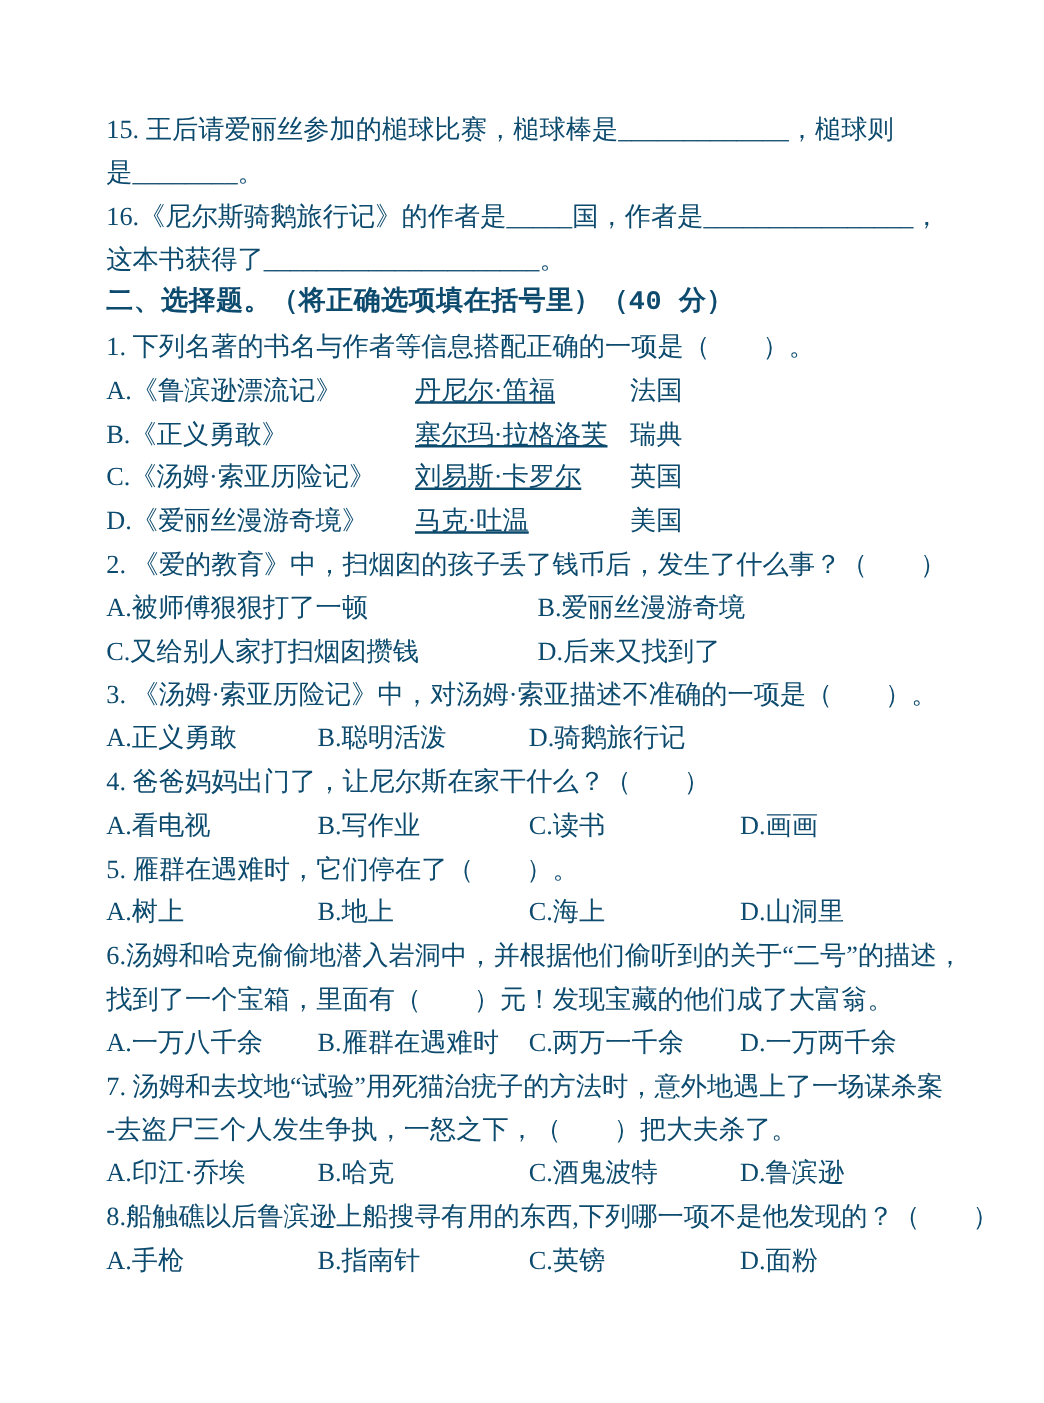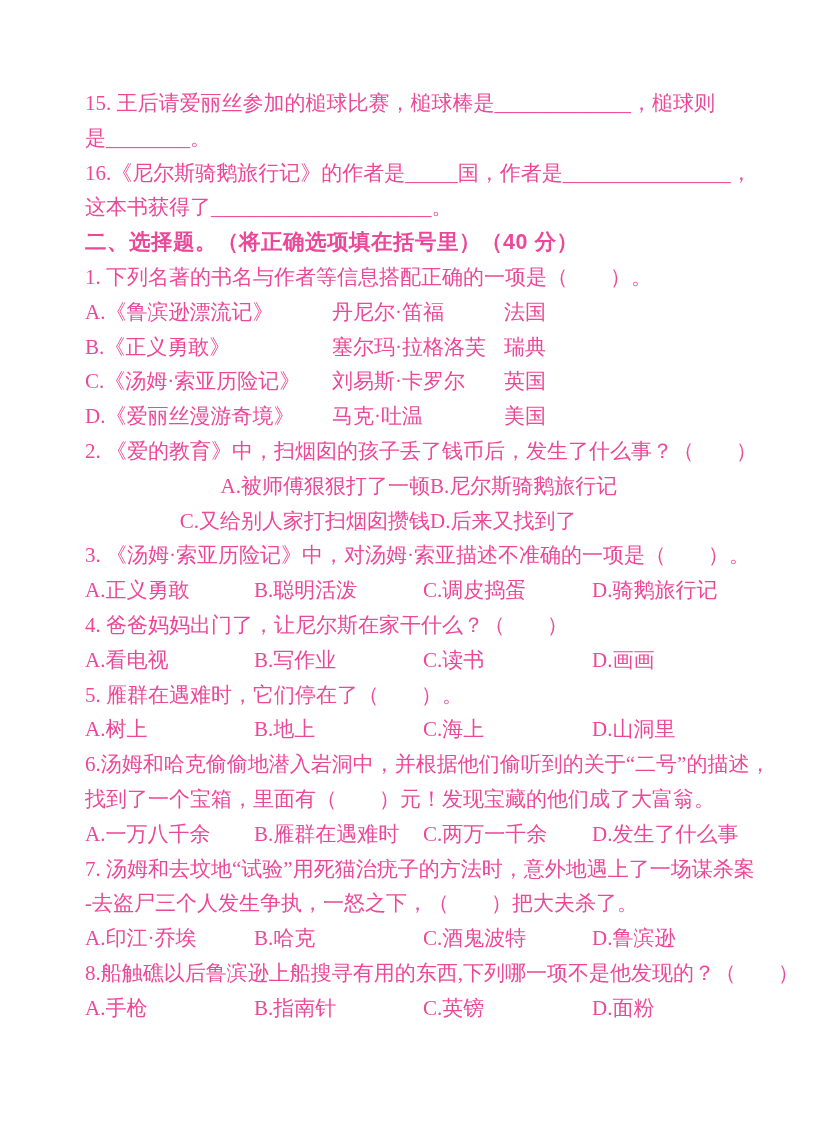--- a/index.html
+++ b/index.html
@@ -5,39 +5,39 @@
   html,body{margin:0;padding:0;background:#ffffff;}
   body{width:835px;height:1122px;overflow:hidden;}
   .page{
     box-sizing:border-box;
     width:835px;height:1111px;
     padding:86px 80px 0 85px;
     background:#ffffff;
     font-family:"Liberation Serif","DejaVu Serif",serif;
     font-size:21px;
     line-height:34.8px;
-    color:#ec4899;
+    color:#0c4a6e;
   }
   .line{white-space:nowrap;}
   .heading{
-    font-family:Liberation Sans, sans-serif;
+    font-family:Liberation Mono, monospace;
     font-weight:bold;
     font-size:21.5px;
     letter-spacing:0.5px;
   }
   .row{display:flex;}
   
   .r4 > .c{flex:0 0 169px;overflow:visible;}
   .r4 > .c:last-child{flex:0 0 auto;}
   
-  .r2 > .c{flex:0 0 345px;text-align:right;}
+  .r2 > .c{flex:0 0 345px;}
   .r2 > .c:last-child{flex:0 0 auto;}
   
   .rm > .t{flex:0 0 247px;}
-  .rm > .a{flex:0 0 172px;}
+  .rm > .a{flex:0 0 172px;text-decoration:underline;}
   .rm > .k{flex:0 0 auto;}
 </style>
 </head>
 <body>
 
 <div class="page">
 
   <div class="line">15. 王后请爱丽丝参加的槌球比赛，槌球棒是_____________，槌球则</div>
   <div class="line">是________。</div>
   <div class="line">16.《尼尔斯骑鹅旅行记》的作者是_____国，作者是________________，</div>
@@ -63,32 +63,31 @@
   </div>
   <div class="line row rm">
     <span class="t">D.《爱丽丝漫游奇境》</span>
     <span class="a">马克·吐温</span>
     <span class="k">美国</span>
   </div>
 
   <div class="line">2. 《爱的教育》中，扫烟囱的孩子丢了钱币后，发生了什么事？（　　）</div>
   <div class="line row r2">
     <span class="c">A.被师傅狠狠打了一顿</span>
-    <span class="c">B.尼尔斯骑鹅旅行记</span>
+    <span class="c">B.爱丽丝漫游奇境</span>
   </div>
   <div class="line row r2">
     <span class="c">C.又给别人家打扫烟囱攒钱</span>
     <span class="c">D.后来又找到了</span>
   </div>
 
   <div class="line">3. 《汤姆·索亚历险记》中，对汤姆·索亚描述不准确的一项是（　　）。</div>
   <div class="line row r4">
     <span class="c">A.正义勇敢</span>
     <span class="c">B.聪明活泼</span>
-    <span class="c">C.调皮捣蛋</span>
     <span class="c">D.骑鹅旅行记</span>
   </div>
 
   <div class="line">4. 爸爸妈妈出门了，让尼尔斯在家干什么？（　　）</div>
   <div class="line row r4">
     <span class="c">A.看电视</span>
     <span class="c">B.写作业</span>
     <span class="c">C.读书</span>
     <span class="c">D.画画</span>
   </div>
@@ -100,21 +99,21 @@
     <span class="c">C.海上</span>
     <span class="c">D.山洞里</span>
   </div>
 
   <div class="line">6.汤姆和哈克偷偷地潜入岩洞中，并根据他们偷听到的关于“二号”的描述，</div>
   <div class="line">找到了一个宝箱，里面有（　　）元！发现宝藏的他们成了大富翁。</div>
   <div class="line row r4">
     <span class="c">A.一万八千余</span>
     <span class="c">B.雁群在遇难时</span>
     <span class="c">C.两万一千余</span>
-    <span class="c">D.发生了什么事</span>
+    <span class="c">D.一万两千余</span>
   </div>
 
   <div class="line">7. 汤姆和去坟地“试验”用死猫治疣子的方法时，意外地遇上了一场谋杀案</div>
   <div class="line">-去盗尸三个人发生争执，一怒之下，（　　）把大夫杀了。</div>
   <div class="line row r4">
     <span class="c">A.印江·乔埃</span>
     <span class="c">B.哈克</span>
     <span class="c">C.酒鬼波特</span>
     <span class="c">D.鲁滨逊</span>
   </div>

